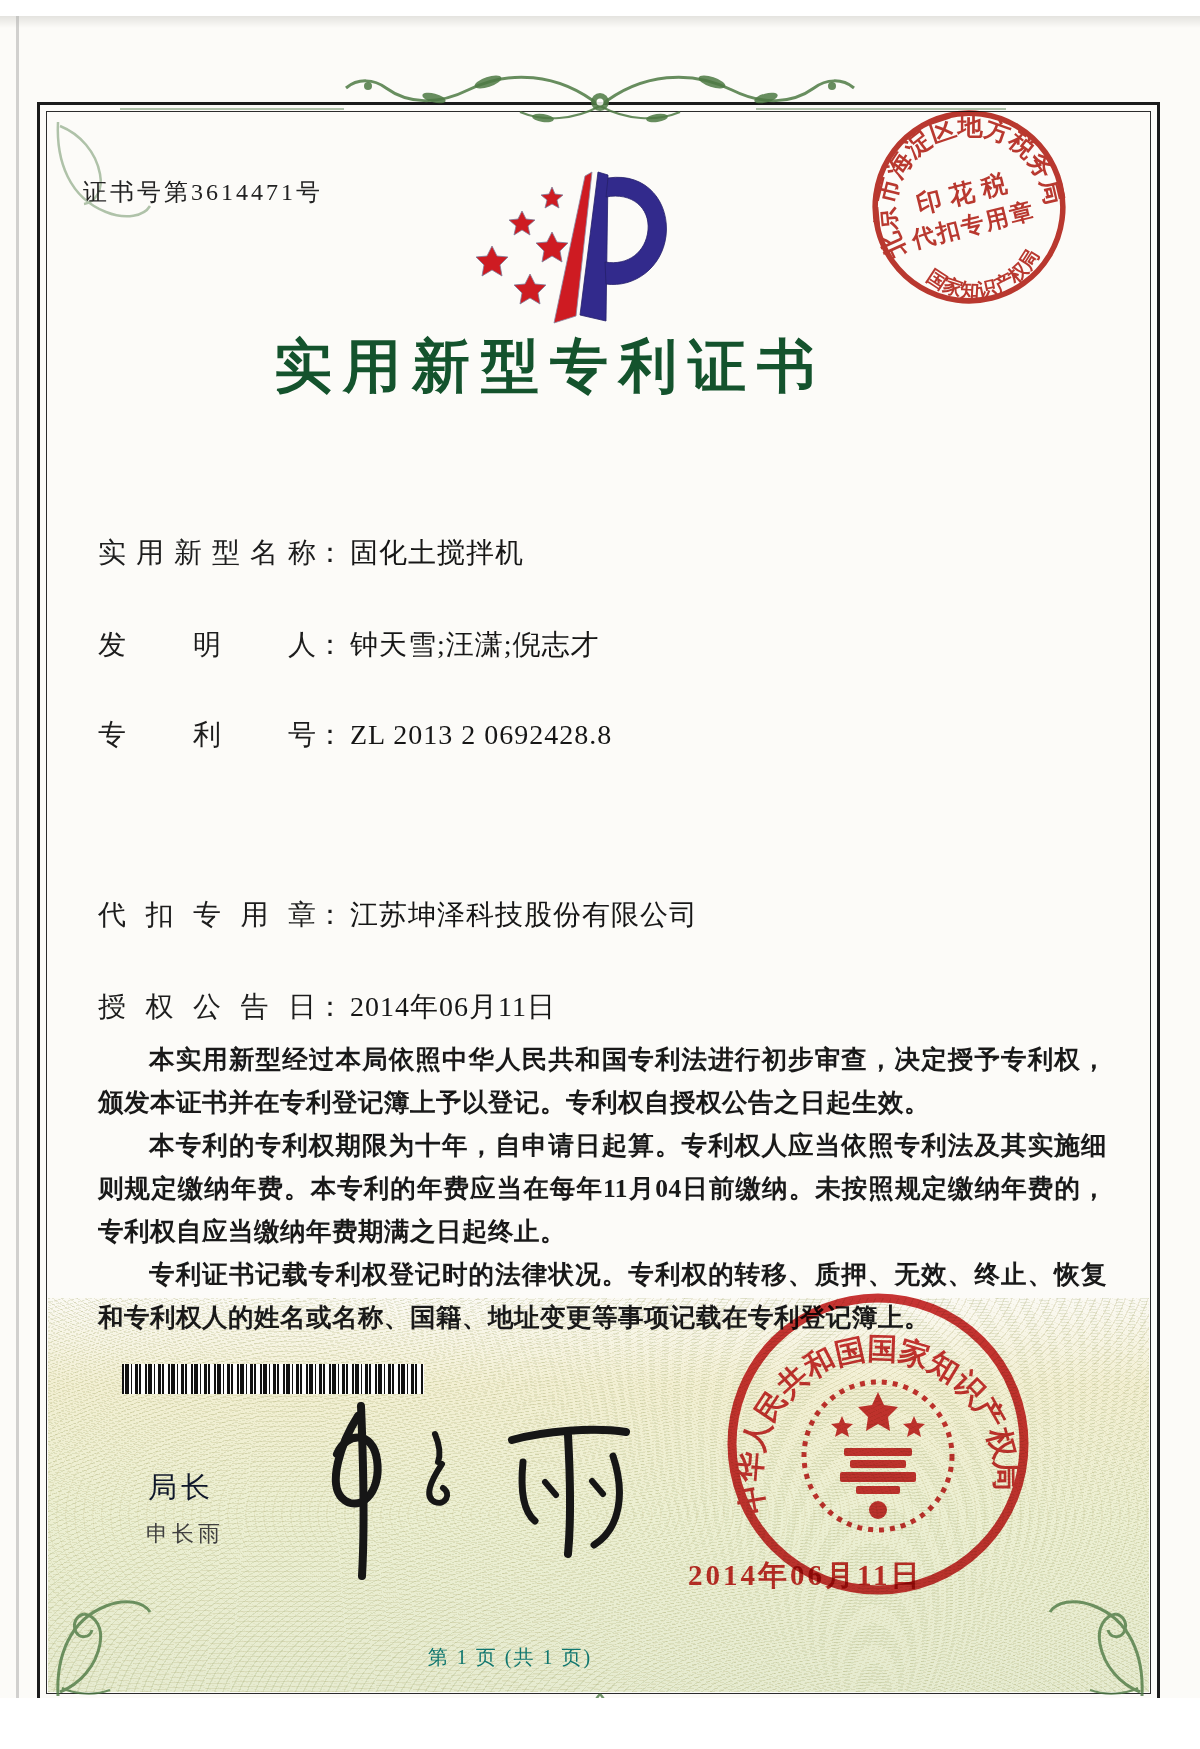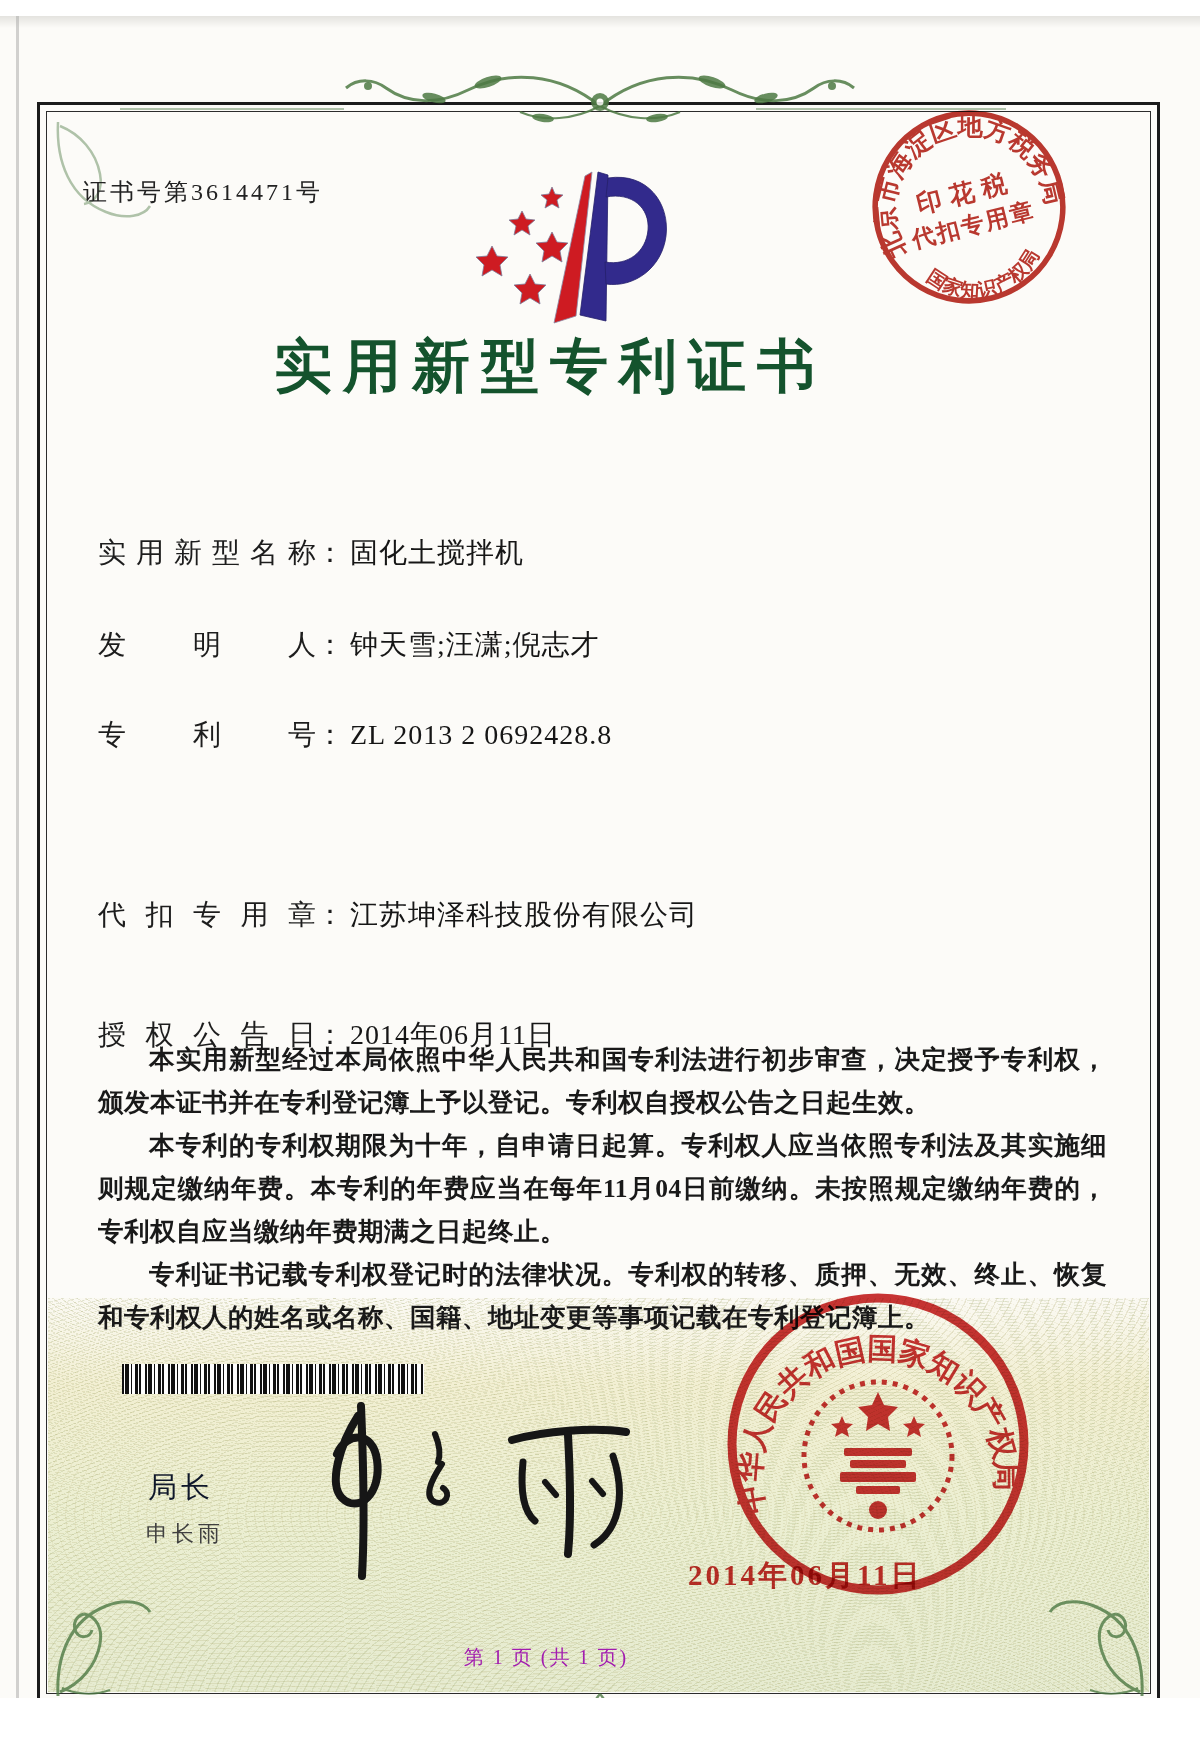--- a/index.html
+++ b/index.html
@@ -46,21 +46,21 @@
     background:
       repeating-linear-gradient(90deg,
         #101010 0 2px,#fdfdfd 2px 3px,
         #101010 3px 7px,#fdfdfd 7px 9px,
         #101010 9px 10px,#fdfdfd 10px 13px,
         #101010 13px 16px,#fdfdfd 16px 17px,
         #101010 17px 19px,#fdfdfd 19px 23px);
   }
   .director-label{left:148px;top:1452px;font-size:29px;letter-spacing:4px;color:#0f172a;}
   .director-name{left:146px;top:1503px;font-size:22px;letter-spacing:4px;color:#404040;}
-  .footer{left:396px;top:1628px;width:300px;text-align:center;font-size:20px;letter-spacing:2px;color:#a21caf;}
+  .footer{left:360px;top:1628px;width:300px;text-align:center;font-size:20px;letter-spacing:2px;color:#0f766e;}
   .tax-stamp{left:858px;top:80px;width:222px;height:222px;transform:rotate(-14deg);opacity:.92;mix-blend-mode:multiply;}
   .office-seal{left:722px;top:1272px;width:312px;height:312px;opacity:.9;mix-blend-mode:multiply;}
   .seal-date{left:688px;top:1540px;font-size:29px;font-weight:700;color:#c3201c;letter-spacing:3px;opacity:.93;mix-blend-mode:multiply;}
   .logo{left:452px;top:150px;width:216px;height:170px;}
   .garland{left:338px;top:46px;width:524px;height:78px;}
   .vine{top:92px;height:2px;background:#537c49;opacity:.45;}
   .vine.l{left:120px;width:224px;}
   .vine.r{left:756px;width:250px;}
   .corner-orn{width:104px;height:112px;}
   .corner-bl{left:50px;top:1576px;}
@@ -175,21 +175,21 @@
   </div>
   <div class="abs field-row" style="top:610px">
     <span class="field-label">发明人</span><span class="field-colon">：</span><span class="field-value">钟天雪;汪潇;倪志才</span>
   </div>
   <div class="abs field-row" style="top:700px">
     <span class="field-label">专利号</span><span class="field-colon">：</span><span class="field-value">ZL 2013 2 0692428.8</span>
   </div>
   <div class="abs field-row" style="top:880px">
     <span class="field-label">代扣专用章</span><span class="field-colon">：</span><span class="field-value">江苏坤泽科技股份有限公司</span>
   </div>
-  <div class="abs field-row" style="top:1000px">
+  <div class="abs field-row" style="top:972px">
     <span class="field-label">授权公告日</span><span class="field-colon">：</span><span class="field-value">2014年06月11日</span>
   </div>
 
   <div class="abs paragraphs">
     <p>本实用新型经过本局依照中华人民共和国专利法进行初步审查，决定授予专利权，颁发本证书并在专利登记簿上予以登记。专利权自授权公告之日起生效。</p>
     <p>本专利的专利权期限为十年，自申请日起算。专利权人应当依照专利法及其实施细则规定缴纳年费。本专利的年费应当在每年11月04日前缴纳。未按照规定缴纳年费的，专利权自应当缴纳年费期满之日起终止。</p>
     <p>专利证书记载专利权登记时的法律状况。专利权的转移、质押、无效、终止、恢复和专利权人的姓名或名称、国籍、地址变更等事项记载在专利登记簿上。</p>
   </div>
 
   <div class="abs barcode"></div>

